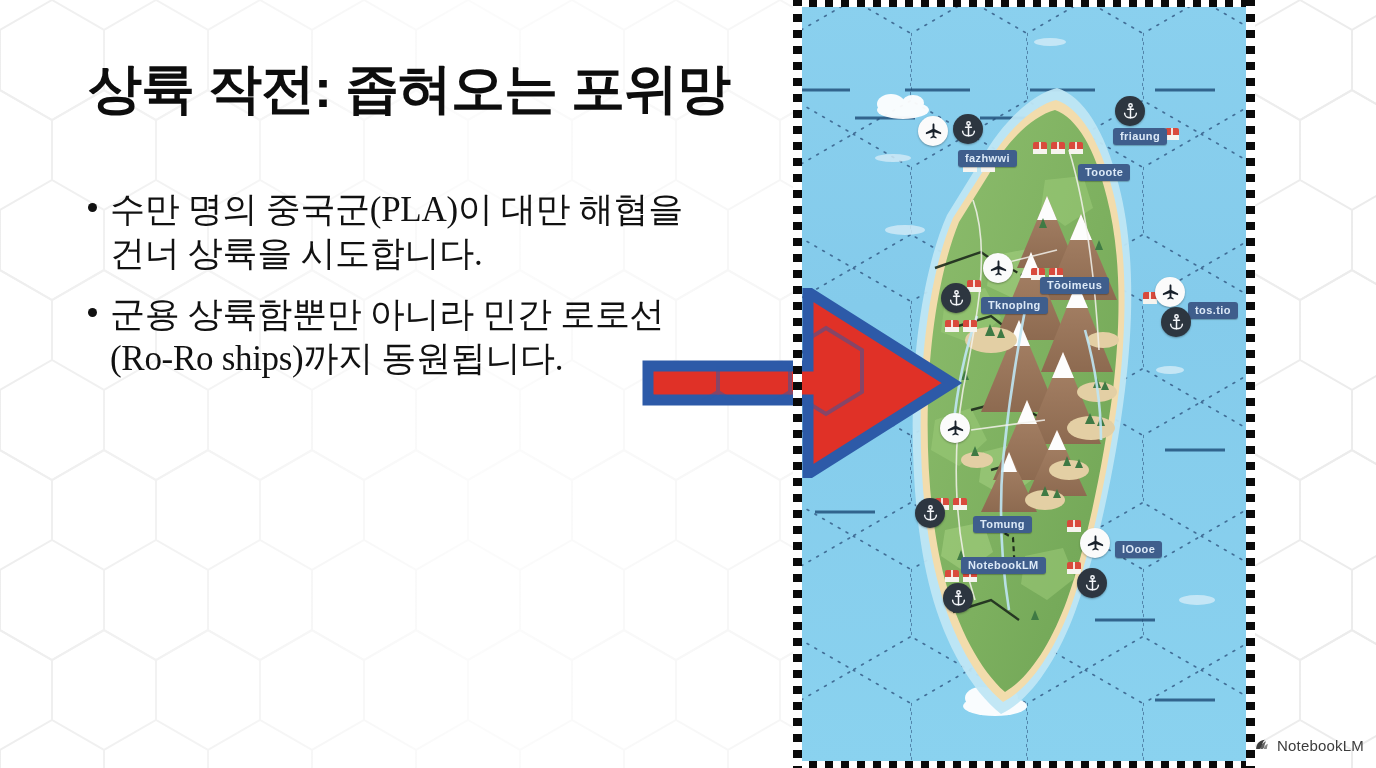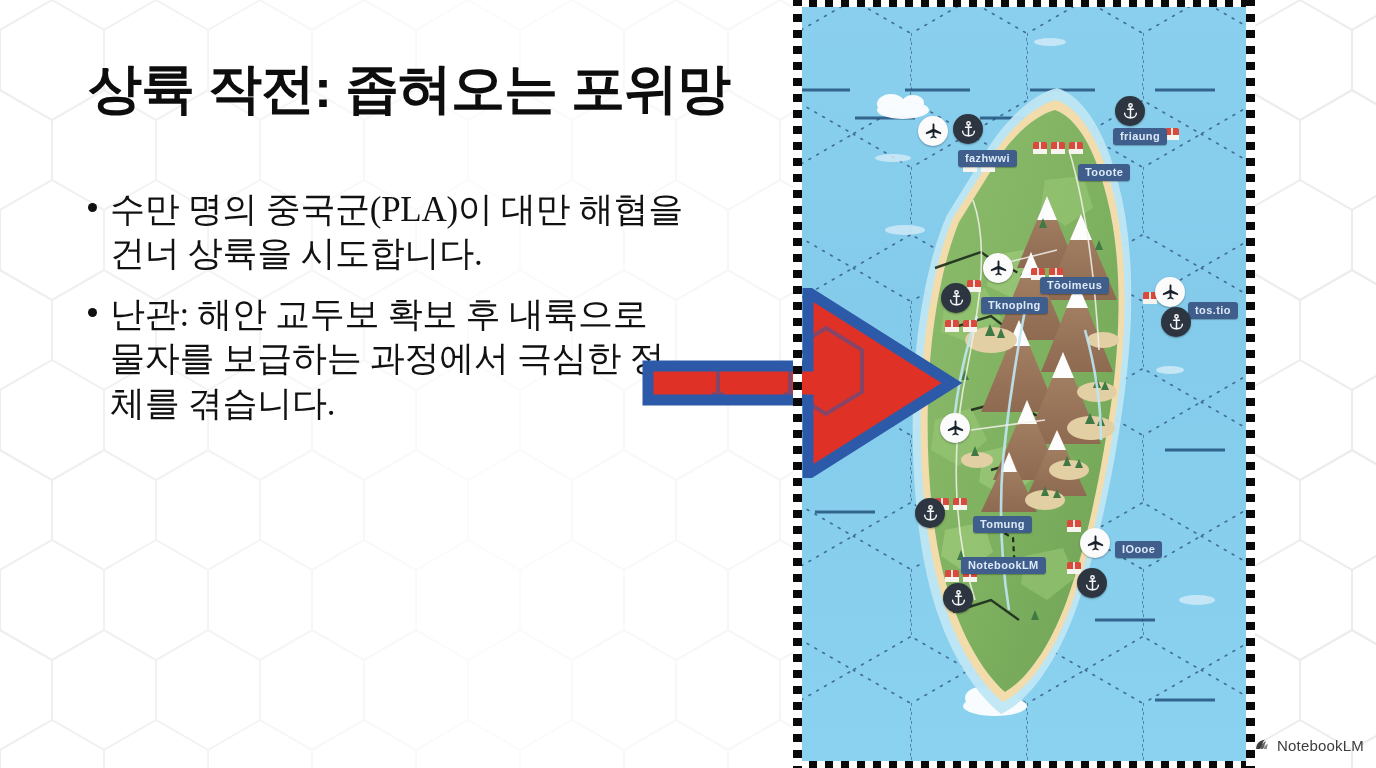--- a/index.html
+++ b/index.html
@@ -209,25 +209,25 @@
 
     <div id="title">상륙 작전: 좁혀오는 포위망</div>
 
     <div id="bullets">
 
       <div class="bullet">
         <span class="dot"></span>
         <span class="txt">수만 명의 중국군(PLA)이 대만 해협을 건너 상륙을 시도합니다.</span>
       </div>
 
-
       <div class="bullet">
         <span class="dot"></span>
-        <span class="txt">난관: 해안 교두보 확보 후 내륙으로 물자를 보급하는 과정에서 극심한 정체를 겪습니다.</span>
-      </div>
+        <span class="txt">군용 상륙함뿐만 아니라 민간 로로선(Ro-Ro ships)까지 동원됩니다.</span>
+      </div>
+
 
     </div>
   </div>
 
   <div id="map-panel">
 
     <div class="sea"></div>
 
     <svg class="sea-grid" viewBox="0 0 458 768" preserveAspectRatio="none">
       <defs>

